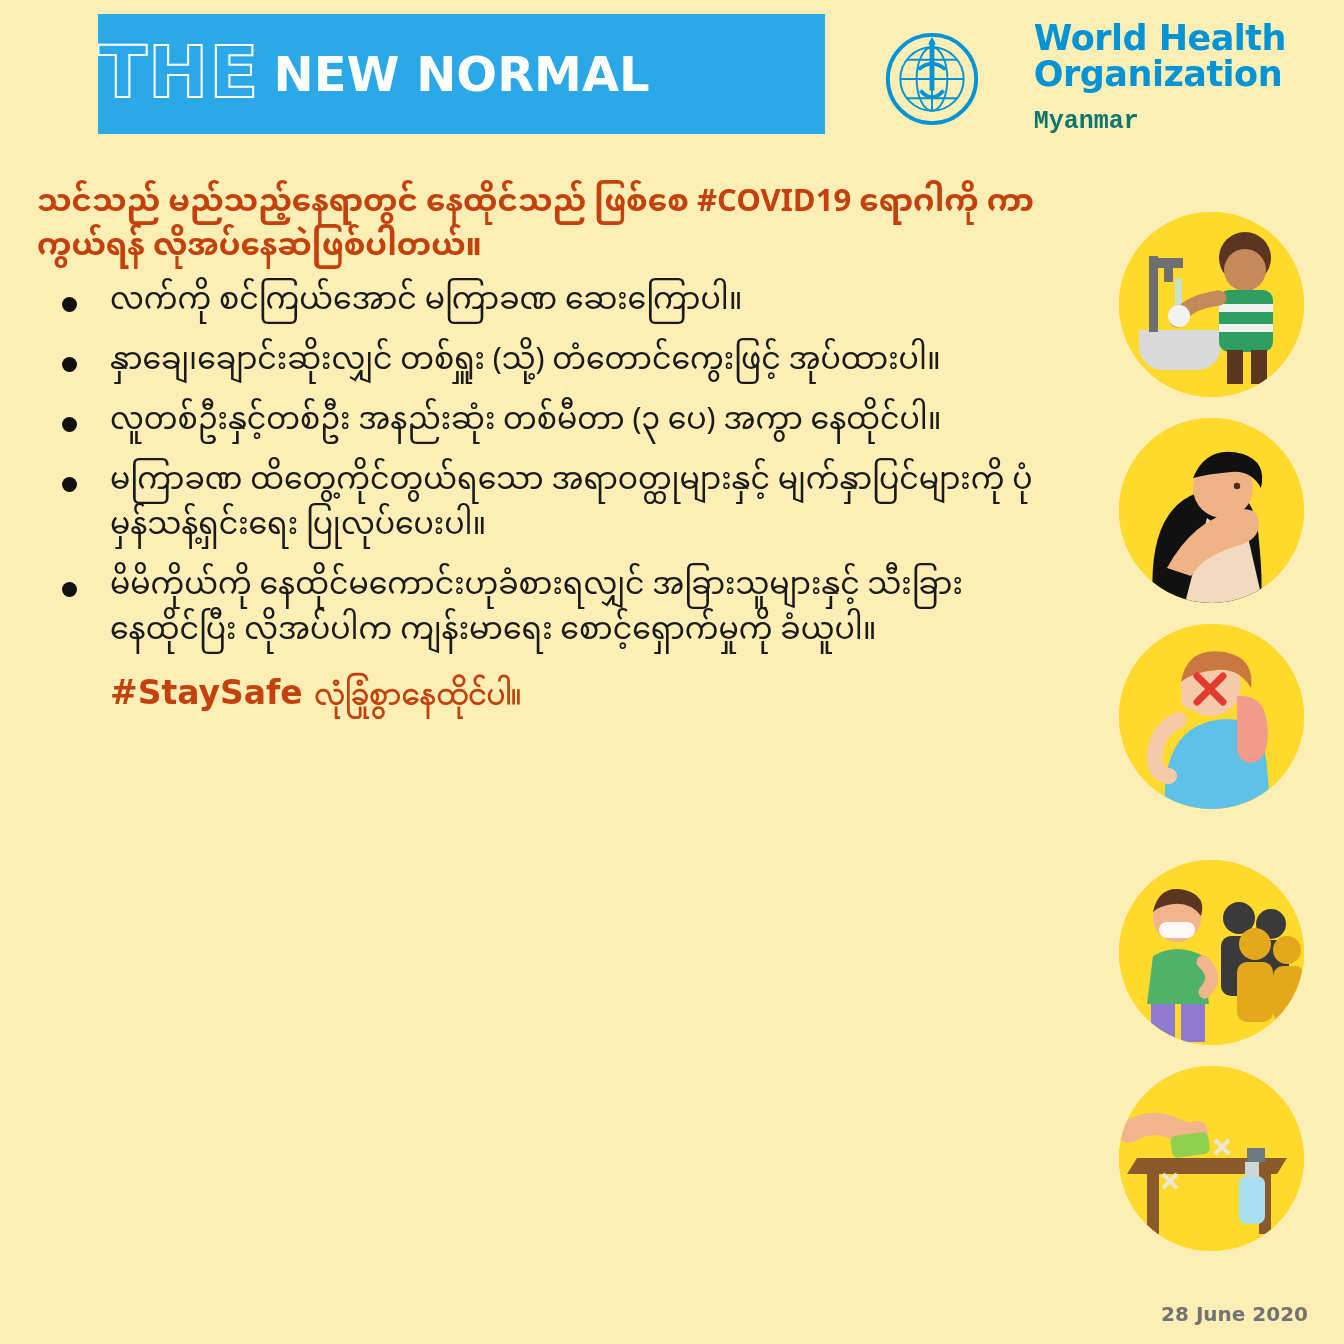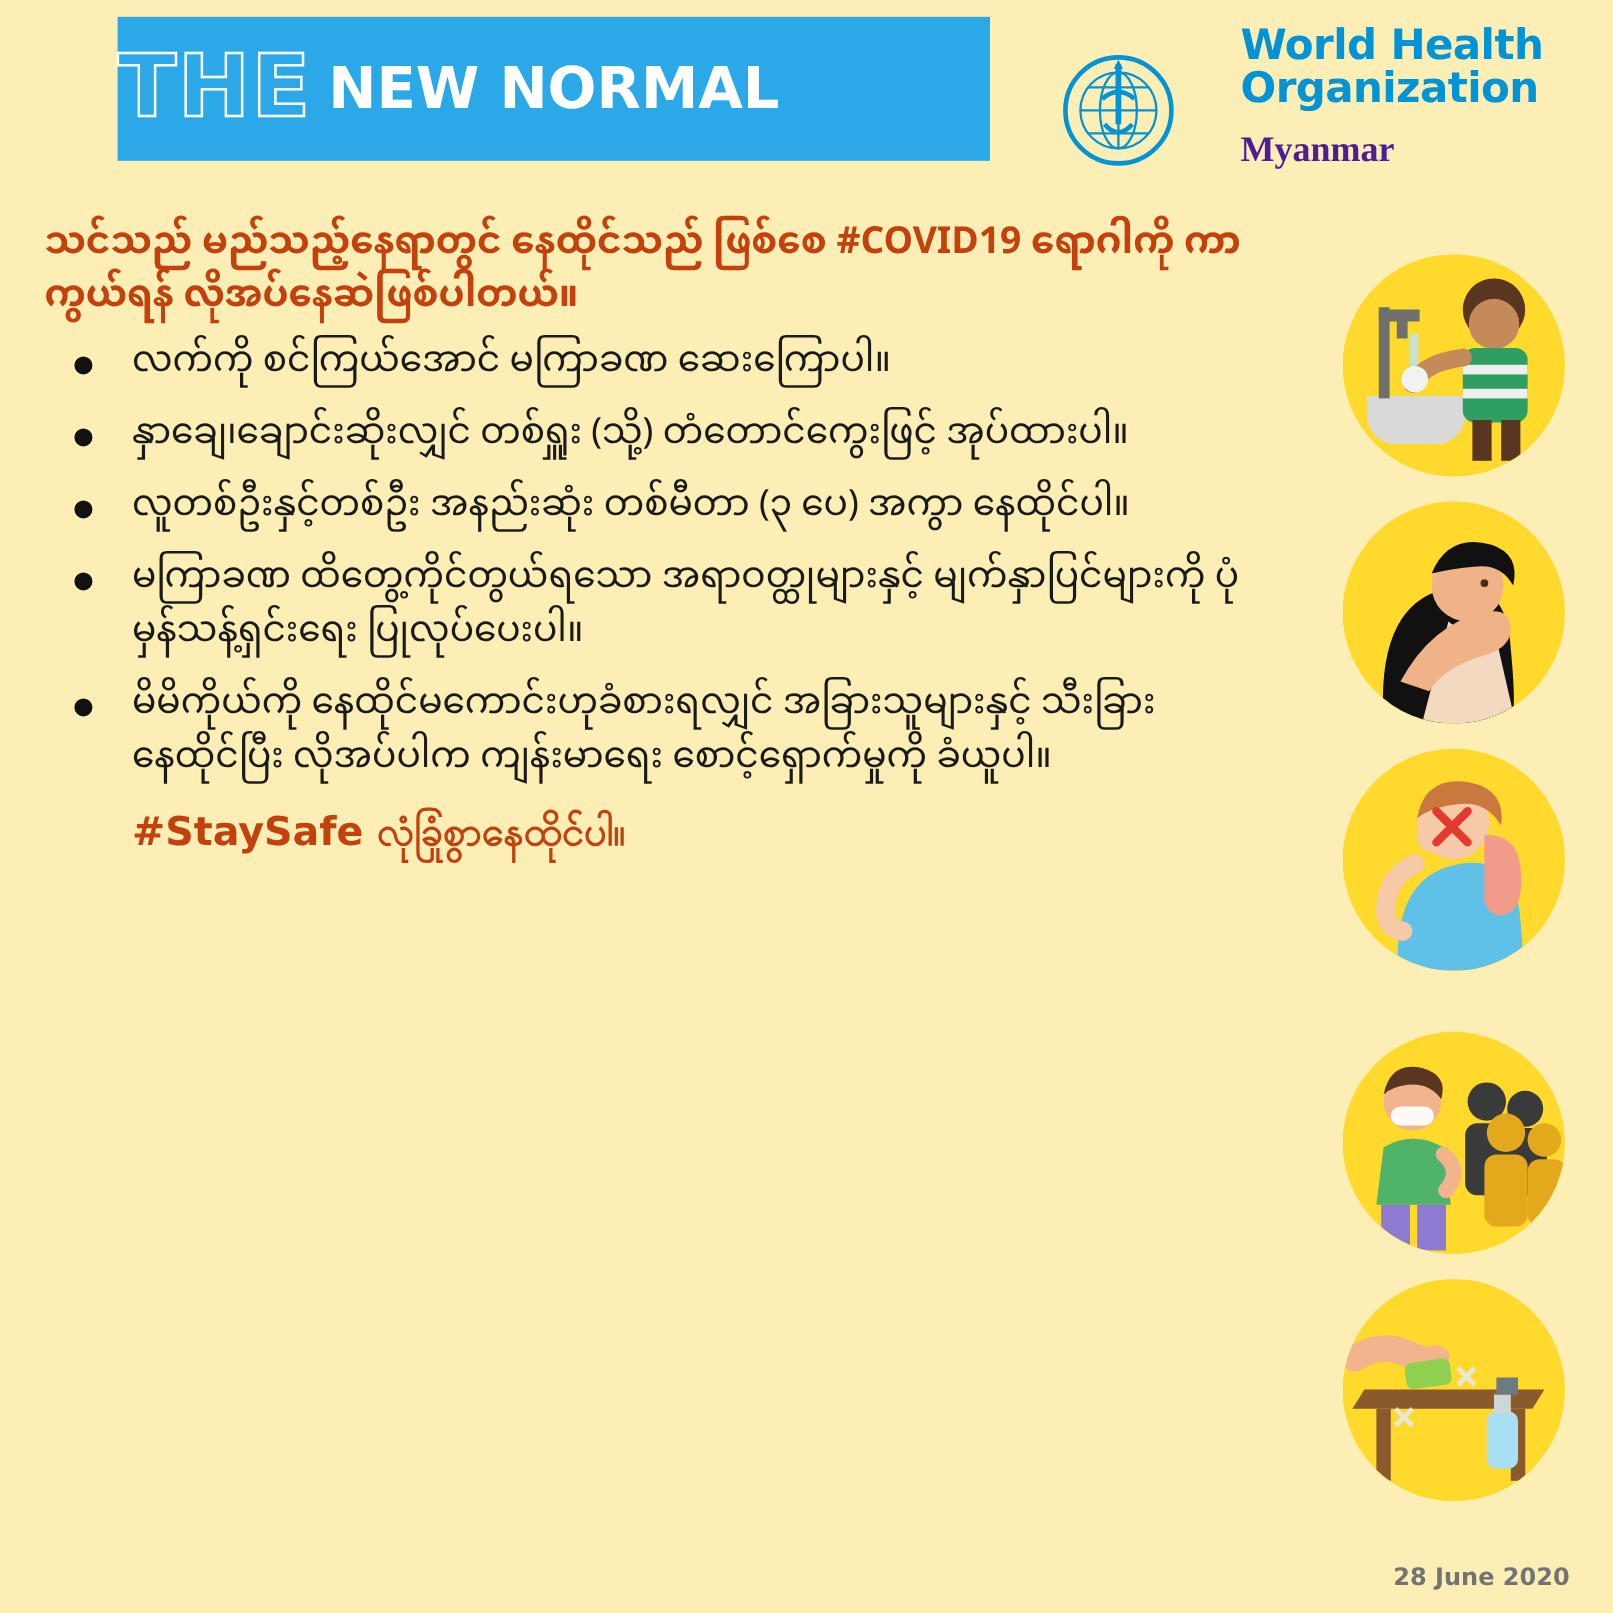--- a/index.html
+++ b/index.html
@@ -55,21 +55,21 @@
     letter-spacing: 0px;
     line-height: 1;
     margin-left: 14px;
   }
 
   .who-logo {
     position: absolute;
     right: 58px;
     top: 20px;
     display: flex;
-    align-items: flex-end;
+    align-items: center;
     gap: 42px;
   }
   .who-emblem {
     width: 96px;
     height: 96px;
     margin-right: 12px;
     margin-top: 4px;
   }
   .who-text {
     display: flex;
@@ -77,24 +77,24 @@
     line-height: 1.04;
   }
   .who-line {
     font-family: "DejaVu Sans", sans-serif;
     font-size: 35px;
     font-weight: 700;
     color: #0093d5;
     letter-spacing: -0.5px;
   }
   .who-country {
-    font-family: Liberation Serif, serif;
-    font-size: 30px;
-    font-weight: 700;
-    color: #4c1d95;
+    font-family: Liberation Mono, monospace;
+    font-size: 25px;
+    font-weight: 700;
+    color: #0f766e;
     margin-top: 16px;
   }
 
   
   .content {
     position: absolute;
     left: 34px;
     top: 182px;
     width: 1010px;
   }

